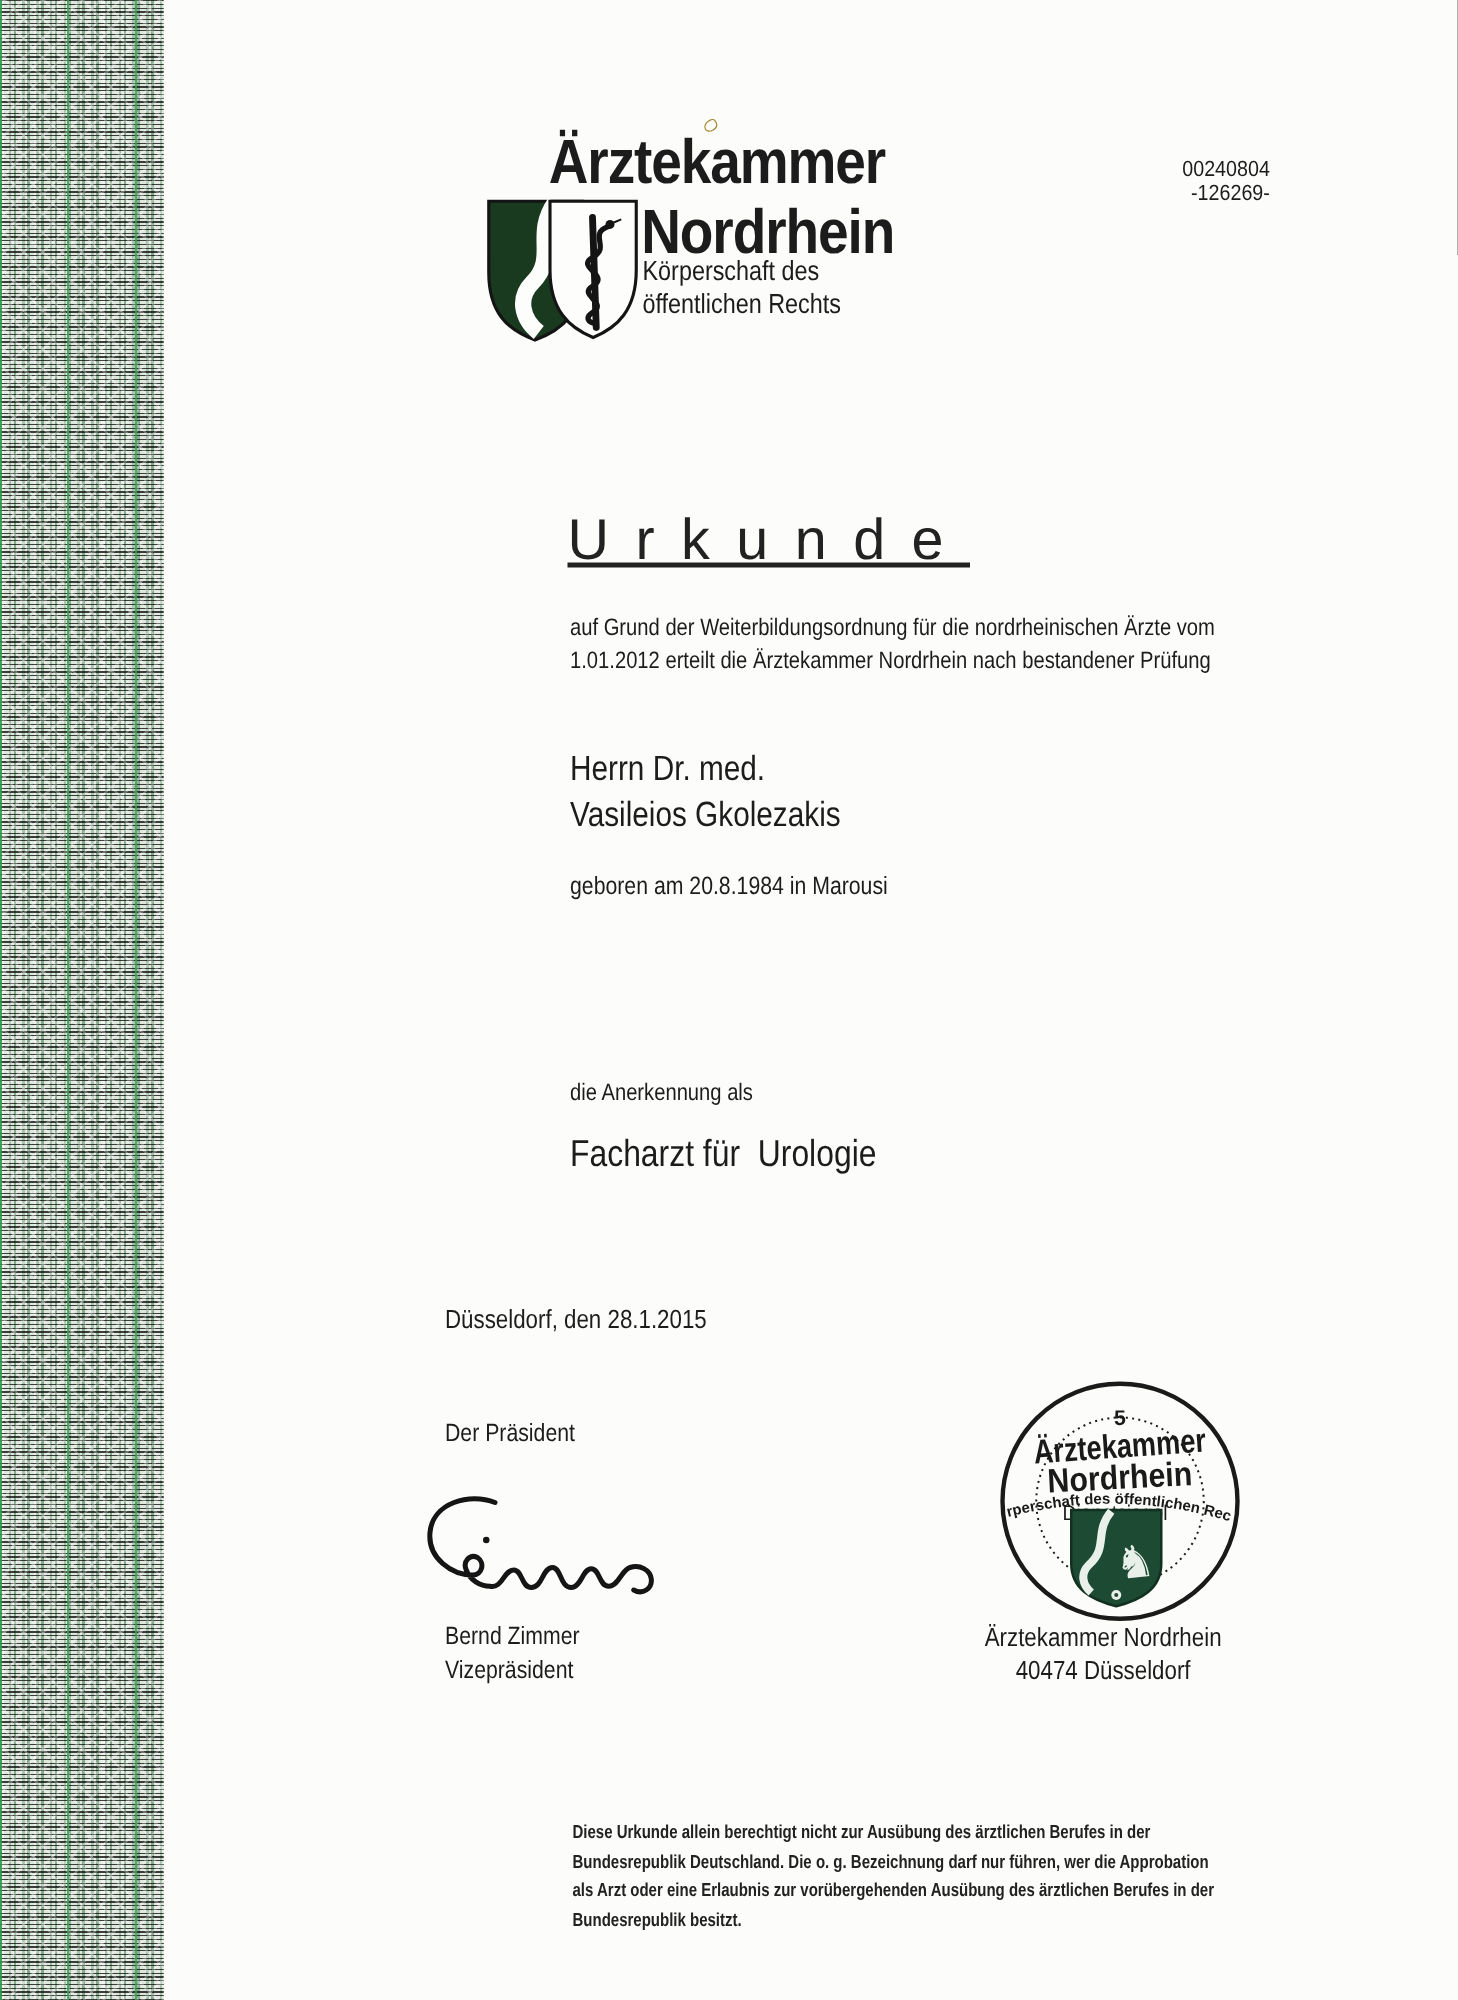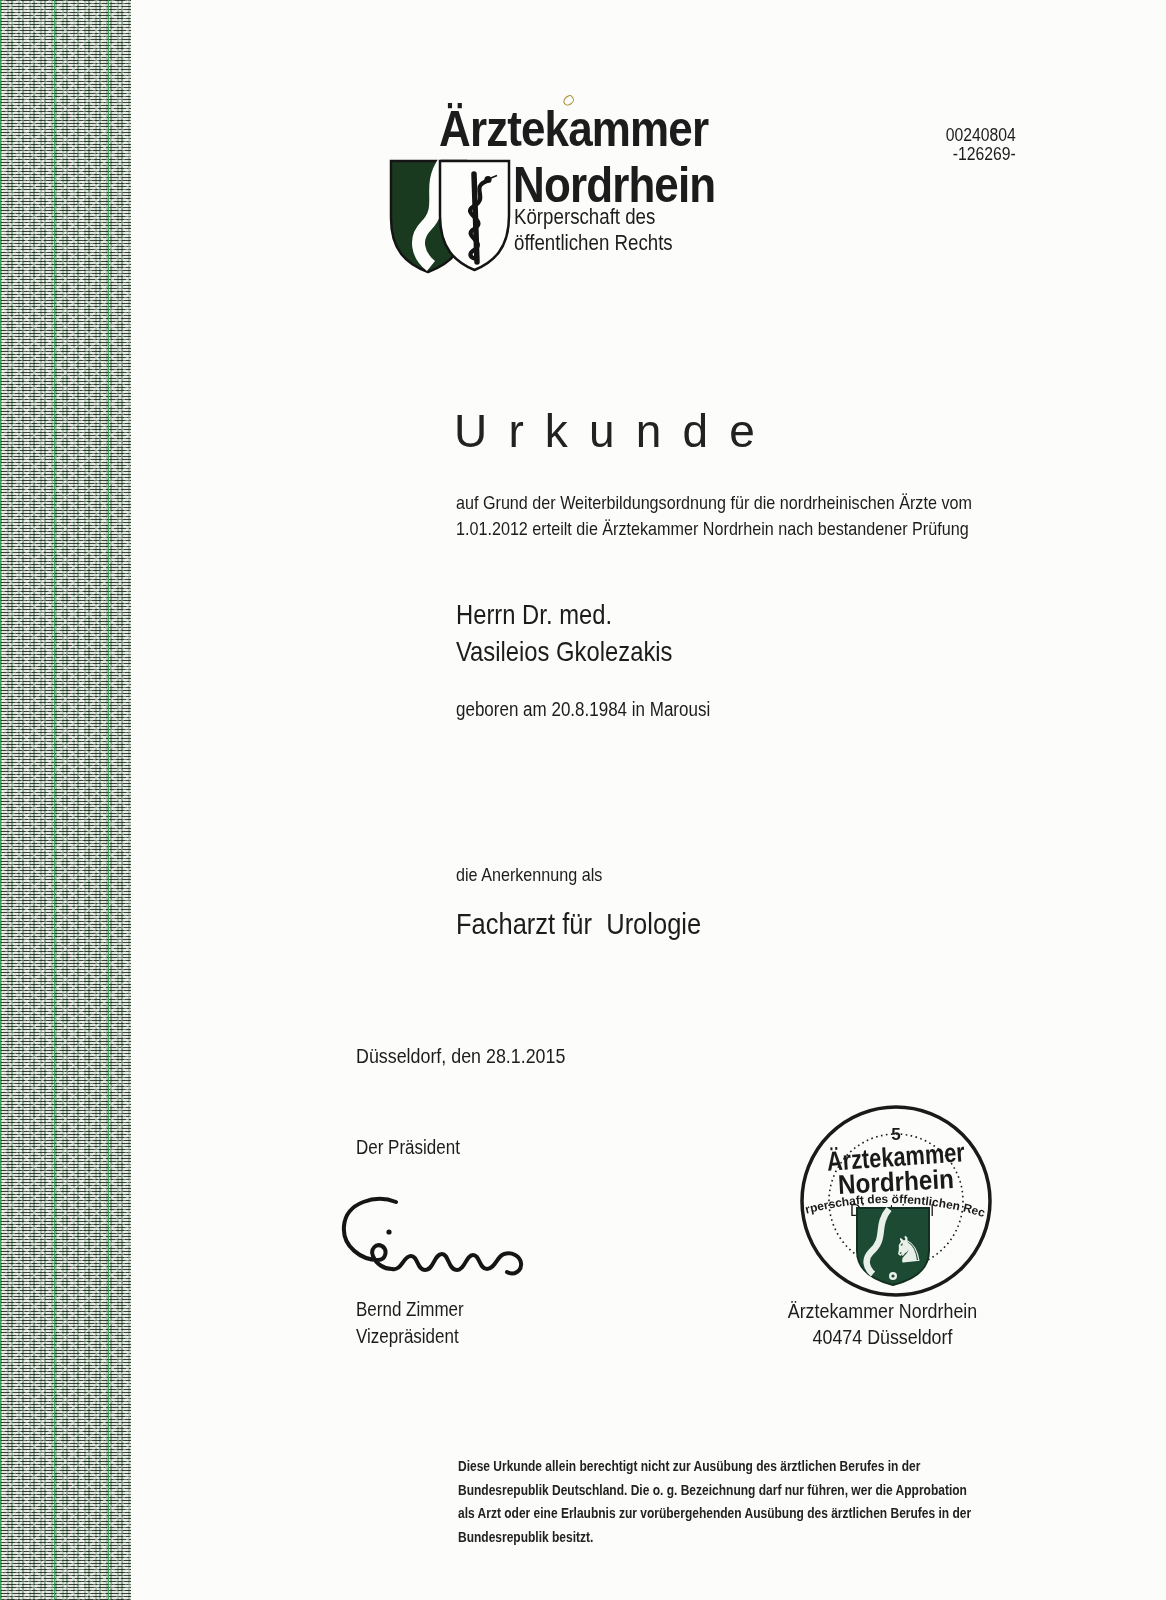--- a/index.html
+++ b/index.html
@@ -20,21 +20,21 @@
       repeating-linear-gradient(90deg, rgba(34,102,52,0.50) 0 2px, rgba(238,244,238,0) 2px 7px, rgba(34,102,52,0.32) 7px 9px, rgba(238,244,238,0) 9px 11px),
       repeating-linear-gradient(90deg, rgba(255,255,255,0.5) 0 3px, rgba(255,255,255,0) 3px 16px, rgba(255,255,255,0.22) 16px 22px, rgba(255,255,255,0) 22px 27px);
   }
   .abs{position:absolute; white-space:nowrap;}
   .cond{transform:scaleX(0.85); transform-origin:left top;}
   .cond88{transform:scaleX(0.88); transform-origin:left top;}
   .orgname{font-size:50px; font-weight:bold; letter-spacing:-1px; line-height:1;}
   .orgsub{font-size:22px; line-height:1;}
   .serial{right:150px; top:126px; text-align:right; font-size:17.5px; line-height:19px;
           transform:scaleX(0.9); transform-origin:right top;}
-  .title{left:454px; top:408px; font-size:46px; font-weight:normal; letter-spacing:0.46em; line-height:1; color:#222;}
+  .title{left:454px; top:408px; font-size:46px; font-weight:normal; letter-spacing:0.46em; line-height:1; color:#222;text-decoration:underline;}
   .body19{font-size:19px; line-height:26px;}
   .big28{font-size:28px; line-height:37px;}
   .speck{position:absolute; left:563px; top:96px; width:9px; height:7px;
          border:1.5px solid #a98a2f; border-radius:60% 40% 50% 50%; transform:rotate(-30deg); background:transparent;}
   .footer{left:458px; top:1454px; font-size:15px; font-weight:bold; line-height:23.5px;
           transform:scaleX(0.8); transform-origin:left top; color:#222;}
   .sealbox{left:795px; top:1100px; width:202px; height:202px;}
   .issuer{left:770px; top:1298px; width:225px; text-align:center; font-size:21px; line-height:26px;
           transform:scaleX(0.85); transform-origin:center top;}
   .prepre{white-space:pre;}

